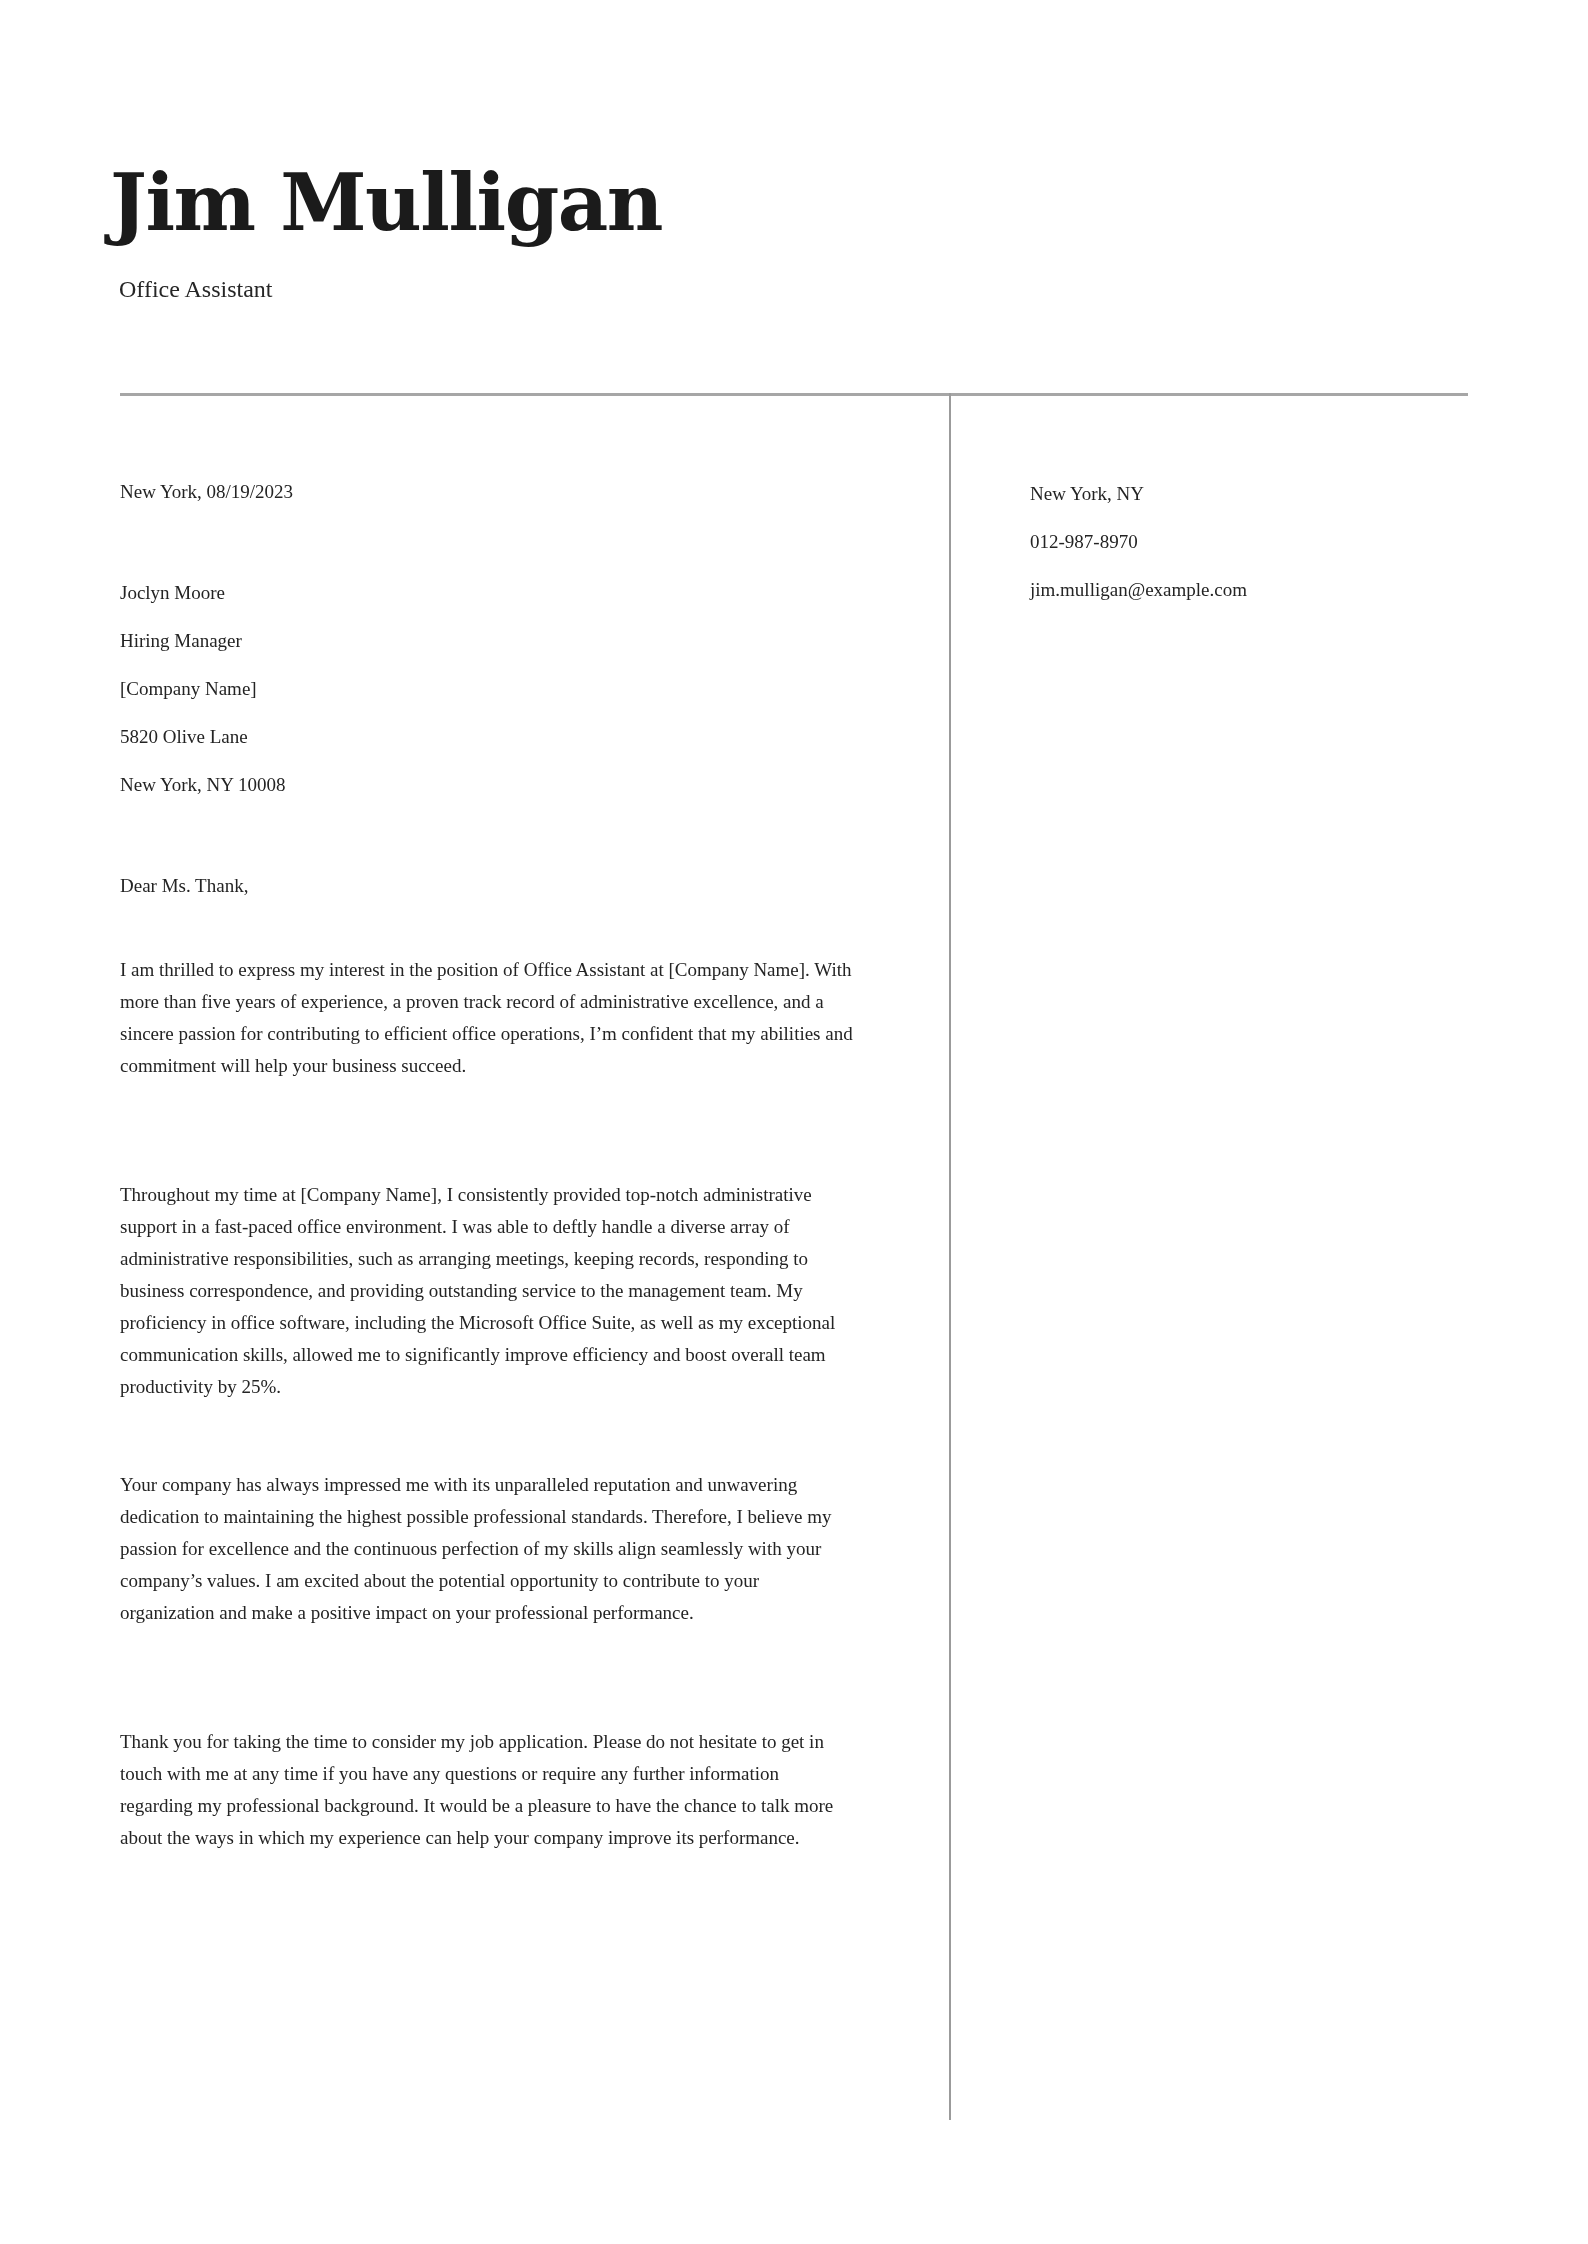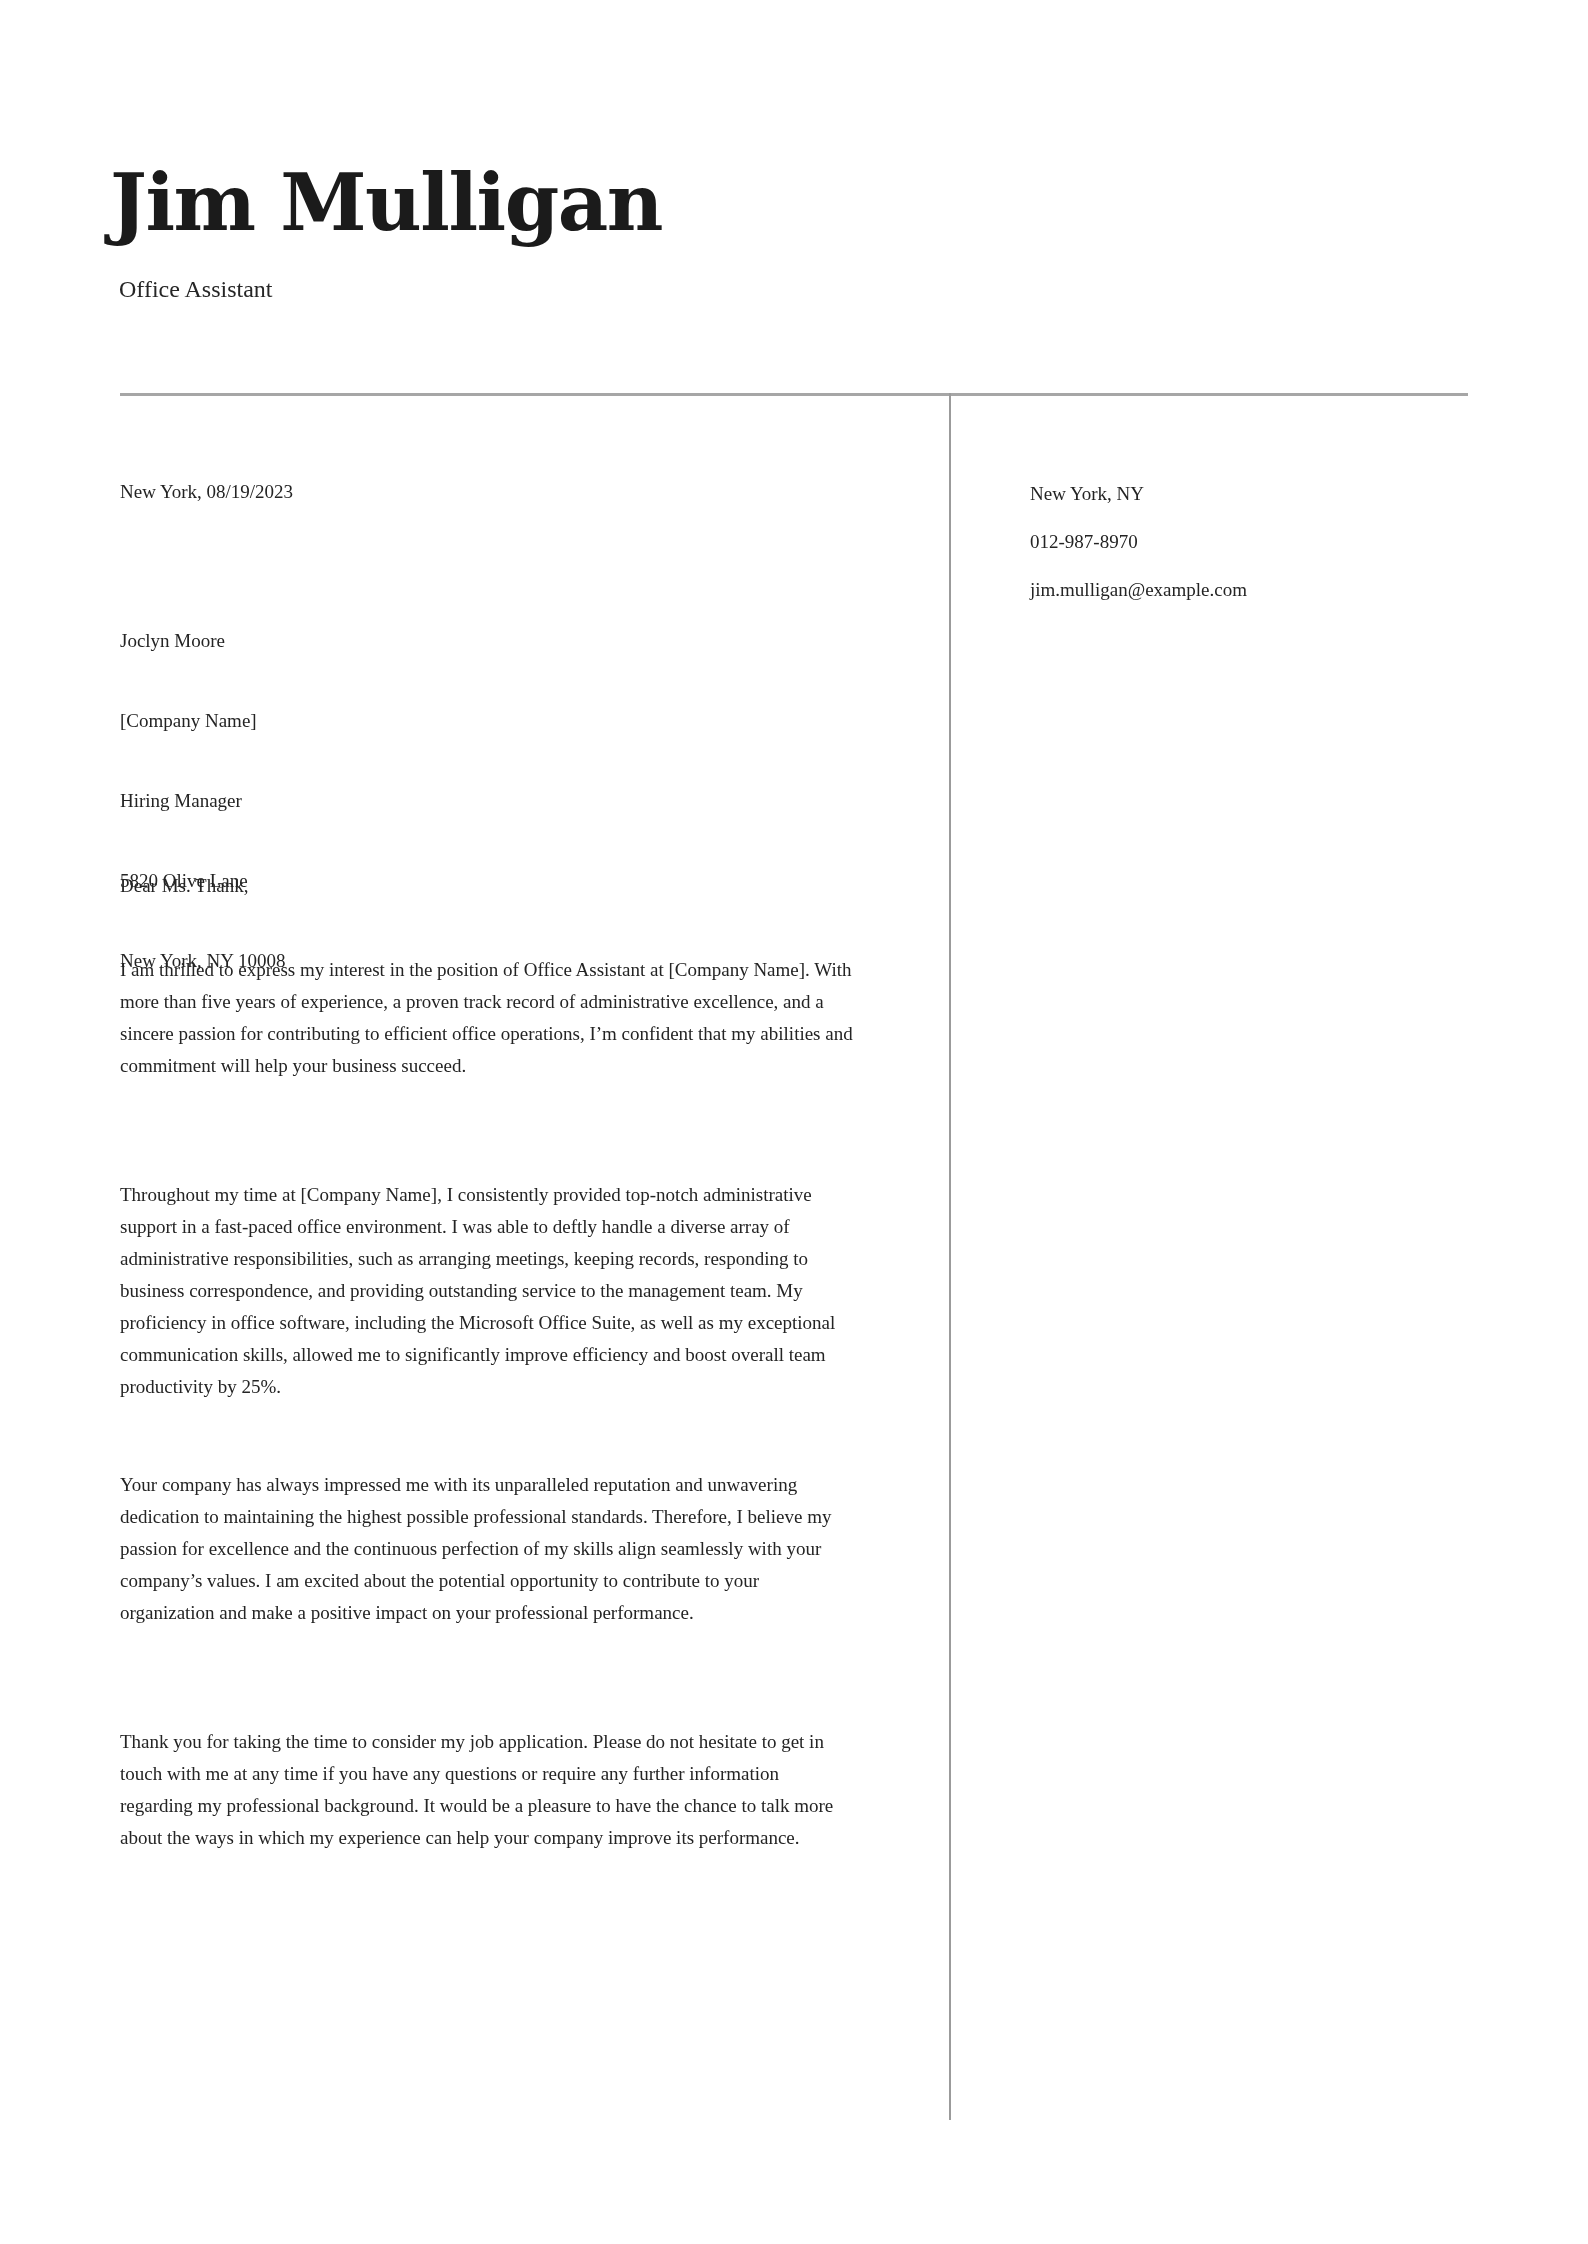--- a/index.html
+++ b/index.html
@@ -58,21 +58,21 @@
     position: absolute;
     font-size: 19px;
     line-height: 32px;
     color: #242424;
   }
   .left-col { left: 120px; width: 736px; top: 0; height: 2244px; }
   .right-col { left: 1030px; width: 430px; top: 0; height: 2244px; }
   .left-col p, .right-col p { margin: 0; padding: 0; }
   .date-line      { position: absolute; top: 476px; left: 0; right: 0; }
   .recipient      { position: absolute; top: 577px; left: 0; right: 0; }
-  .recipient p    { margin-bottom: 16px; margin-top: 48px; }
+  .recipient p    { margin-bottom: 16px; }
   .salutation     { position: absolute; top: 870px; left: 0; right: 0; }
   .para-0         { position: absolute; top: 954px;  left: 0; right: 0; }
   .para-1         { position: absolute; top: 1179px; left: 0; right: 0; }
   .para-2         { position: absolute; top: 1469px; left: 0; right: 0; }
   .para-3         { position: absolute; top: 1726px; left: 0; right: 0; }
   .contact        { position: absolute; top: 478px; left: 0; right: 0; }
   .contact p      { margin-bottom: 16px; }
 </style>
 </head>
 <body>
@@ -85,22 +85,22 @@
 
   <div class="hrule"></div>
   <div class="vrule"></div>
 
   <div class="left-col">
 
     <p class="date-line">New York, 08/19/2023</p>
 
     <div class="recipient">
       <p>Joclyn Moore</p>
+      <p>Hiring Manager</p>
       <p>[Company Name]</p>
-      <p>Hiring Manager</p>
       <p>5820 Olive Lane</p>
       <p>New York, NY 10008</p>
     </div>
 
     <p class="salutation">Dear Ms. Thank,</p>
 
     <p class="para-0">I am thrilled to express my interest in the position of Office Assistant at [Company Name]. With more than five years of experience, a proven track record of administrative excellence, and a sincere passion for contributing to efficient office operations, I’m confident that my abilities and commitment will help your business succeed.</p>
     <p class="para-1">Throughout my time at [Company Name], I consistently provided top-notch administrative support in a fast-paced office environment. I was able to deftly handle a diverse array of administrative responsibilities, such as arranging meetings, keeping records, responding to business correspondence, and providing outstanding service to the management team. My proficiency in office software, including the Microsoft Office Suite, as well as my exceptional communication skills, allowed me to significantly improve efficiency and boost overall team productivity by 25%.</p>
     <p class="para-2">Your company has always impressed me with its unparalleled reputation and unwavering dedication to maintaining the highest possible professional standards. Therefore, I believe my passion for excellence and the continuous perfection of my skills align seamlessly with your company’s values. I am excited about the potential opportunity to contribute to your organization and make a positive impact on your professional performance.</p>
     <p class="para-3">Thank you for taking the time to consider my job application. Please do not hesitate to get in touch with me at any time if you have any questions or require any further information regarding my professional background. It would be a pleasure to have the chance to talk more about the ways in which my experience can help your company improve its performance.</p>

